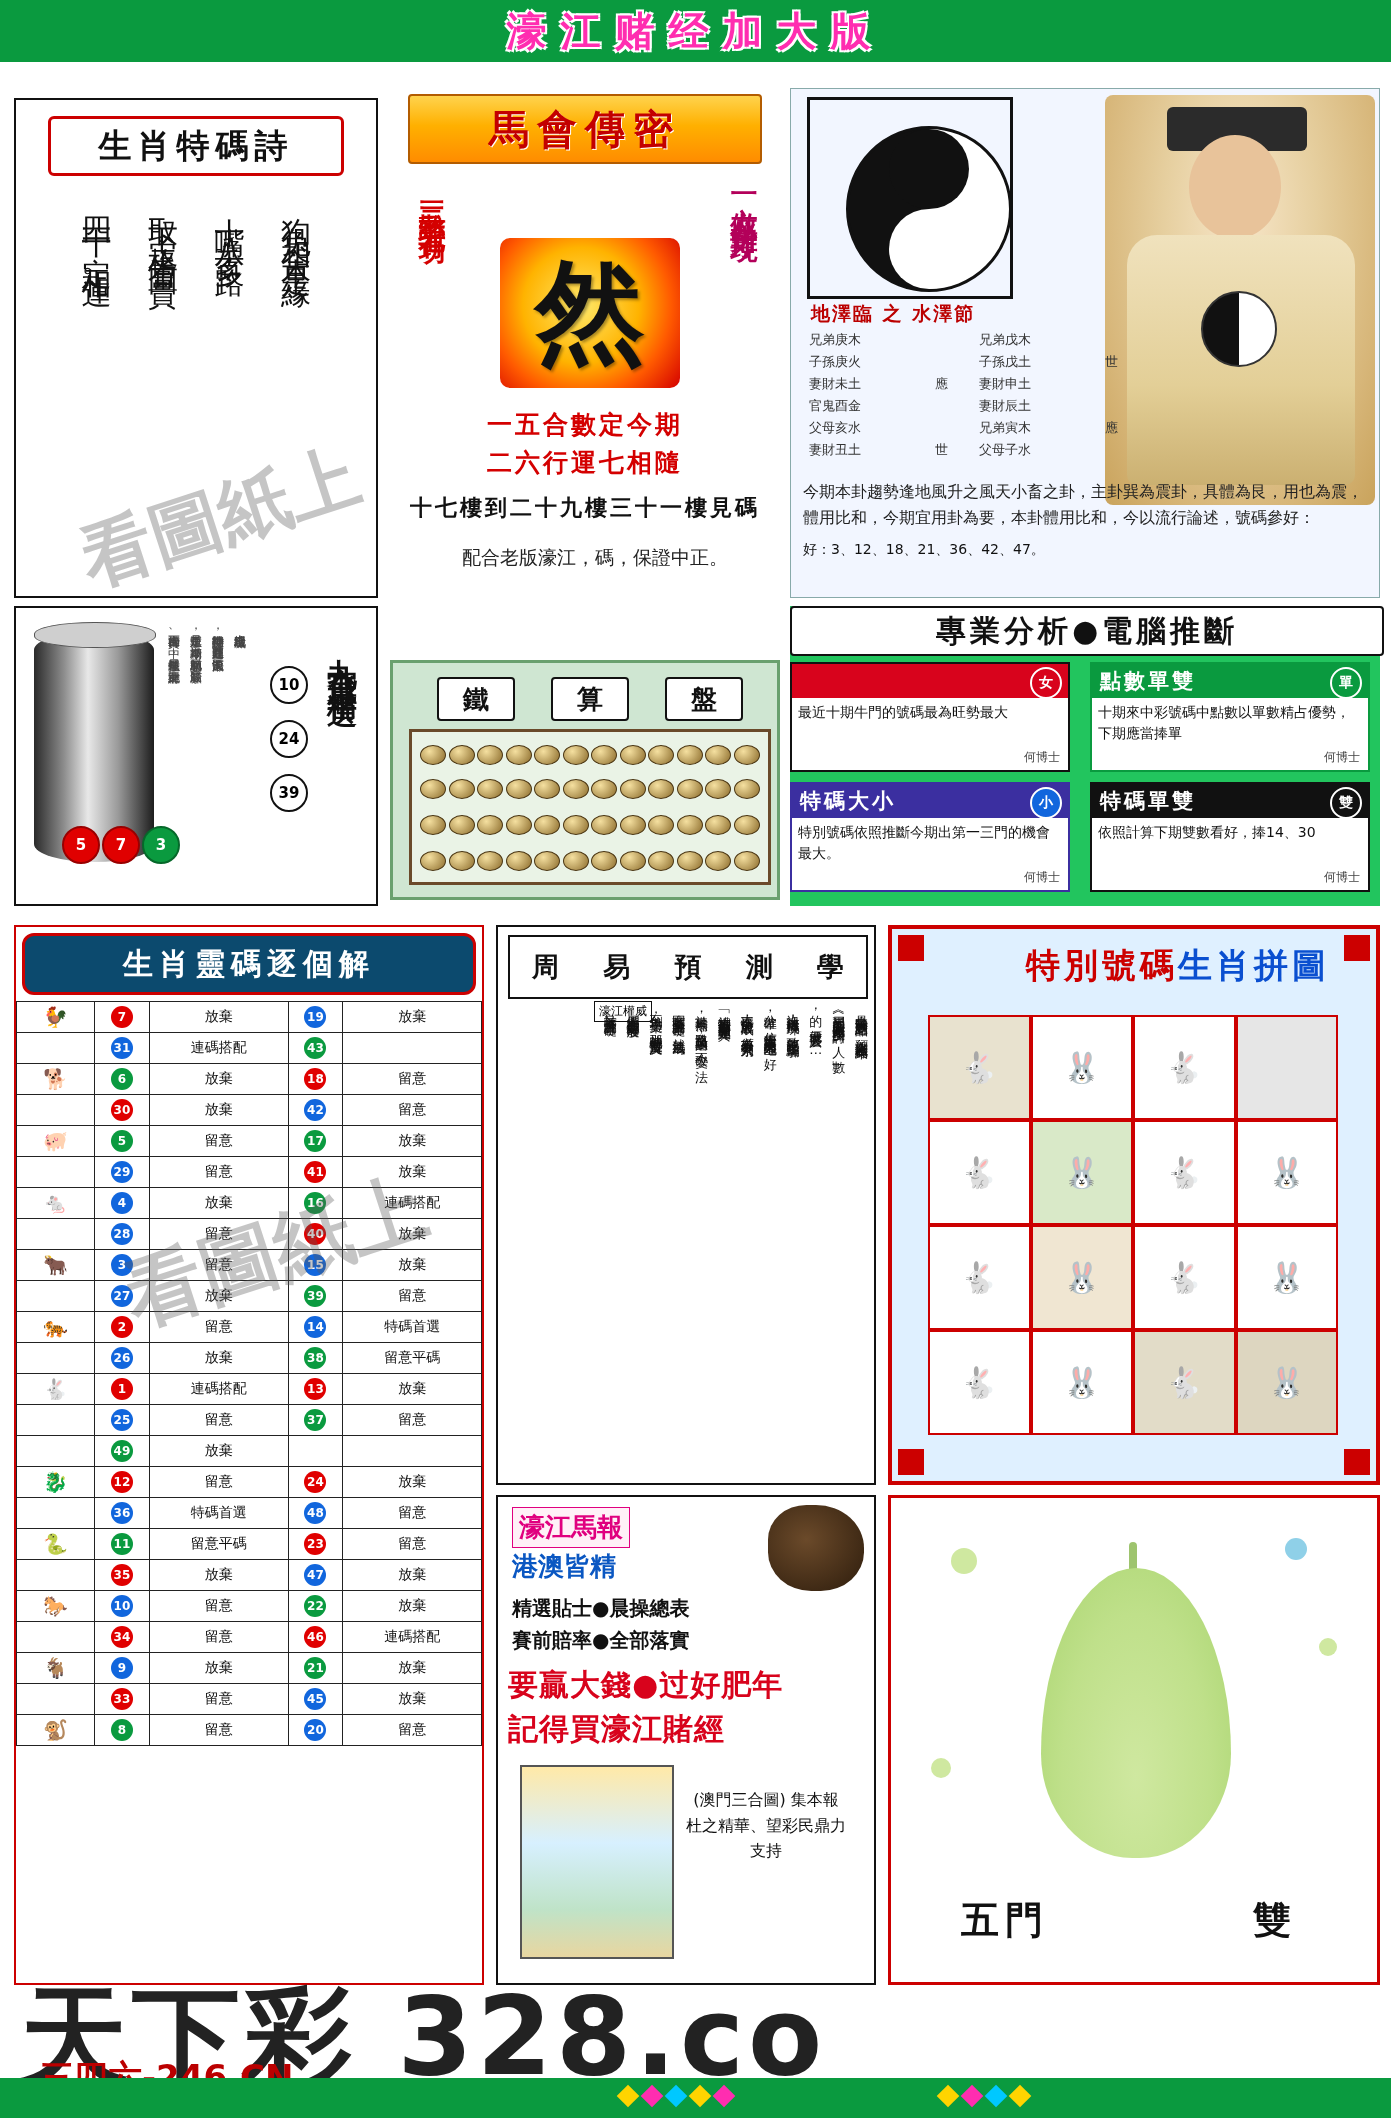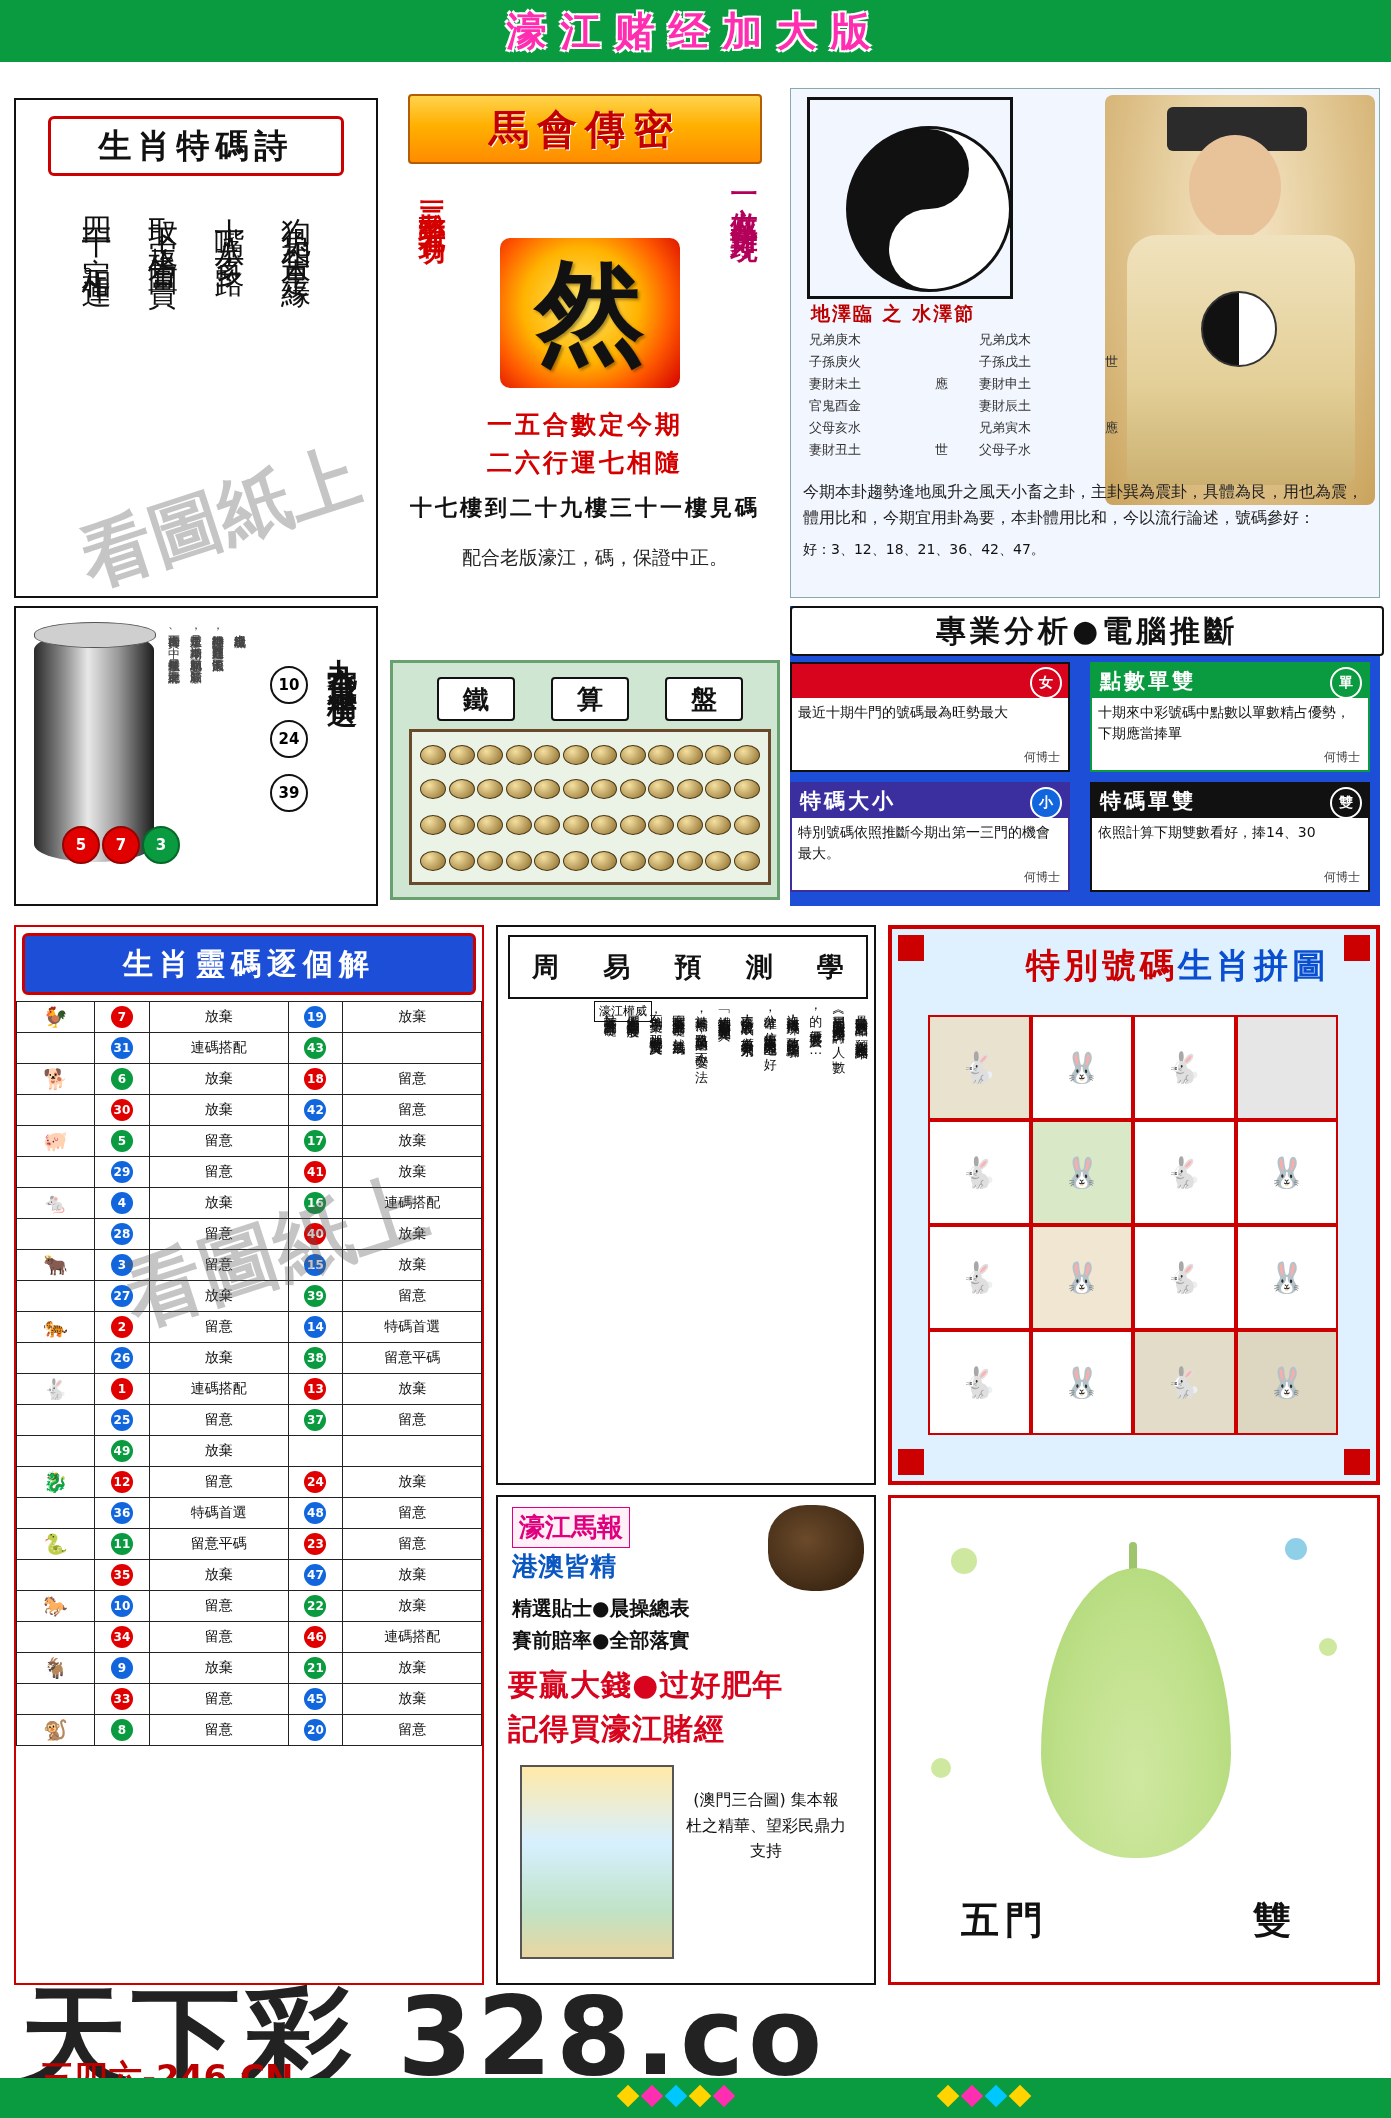--- a/index.html
+++ b/index.html
@@ -76,42 +76,42 @@
   #jiugong .cyl .top{position:absolute;left:0;top:-10px;width:120px;height:24px;border-radius:60px/12px;background:#cfcfcf;border:1px solid #555;}
   #jiugong .vtext{position:absolute;writing-mode:vertical-rl;text-orientation:upright;font-size:12px;color:#444;line-height:1.25;}
   #jiugong .title{position:absolute;right:14px;top:26px;writing-mode:vertical-rl;text-orientation:upright;
       font-size:30px;font-weight:bold;color:#111;letter-spacing:8px;}
   #jiugong .circ{position:absolute;width:34px;height:34px;border-radius:50%;border:2px solid #111;display:flex;align-items:center;justify-content:center;
       font-size:15px;font-weight:bold;background:#fff;}
   #jiugong .redc{background:#e00000;color:#fff;border-color:#900;}
   #jiugong .greenc{background:#0a9a3f;color:#fff;border-color:#06682a;}
 
   
-  #analysis{left:790px;top:606px;width:590px;height:300px;background:#1d4ed8;}
+  #analysis{left:790px;top:606px;width:590px;height:300px;background:#22c55e;}
   #analysis .hdr{position:absolute;left:0;top:0;width:590px;height:46px;border:2px solid #111;border-radius:4px;background:#fff;
       display:flex;align-items:center;justify-content:center;font-size:30px;font-weight:bold;color:#111;letter-spacing:4px;}
   .acard{position:absolute;width:280px;height:110px;border:2px solid #111;background:#fff;box-sizing:border-box;}
   .acard .ch{position:absolute;left:0;top:0;width:276px;height:34px;display:flex;align-items:center;}
   .acard .ch .lbl{font-size:21px;font-weight:bold;padding-left:8px;letter-spacing:3px;}
   .acard .ch .ball{position:absolute;right:6px;top:3px;width:28px;height:28px;border-radius:50%;display:flex;align-items:center;justify-content:center;
       font-size:14px;font-weight:bold;color:#fff;}
   .acard .body{position:absolute;left:6px;top:38px;width:262px;font-size:14px;line-height:1.5;color:#111;}
   .acard .sig{position:absolute;right:8px;bottom:4px;font-size:12px;color:#444;}
 
   
   #abacus{left:390px;top:660px;width:390px;height:240px;background:#cfe6d2;border:3px solid #6aa06f;box-sizing:border-box;}
   #abacus .lbl{position:absolute;top:14px;width:74px;height:40px;border:2px solid #111;border-radius:4px;background:#fff;
       display:flex;align-items:center;justify-content:center;font-size:26px;font-weight:bold;color:#111;}
   #abacus .frame{position:absolute;left:16px;top:66px;width:356px;height:150px;background:#eaf3e6;border:3px solid #6a4a2a;}
   #abacus .row{position:absolute;left:8px;width:340px;height:26px;display:flex;justify-content:space-between;align-items:center;}
   #abacus .bead{width:24px;height:18px;border-radius:50%;background:radial-gradient(circle at 35% 30%,#f5e0a0,#8a6a2a);border:1px solid #4a3512;}
 
   
   #zodiactable{left:14px;top:925px;width:470px;height:1060px;border:2px solid #c00;background:#fff;}
-  #zodiactable .hdr{margin:6px;height:56px;border:3px solid #c00;border-radius:6px;background:#1d4ed8;
+  #zodiactable .hdr{margin:6px;height:56px;border:3px solid #c00;border-radius:12px;background:#0c4a6e;
       display:flex;align-items:center;justify-content:center;font-size:30px;font-weight:bold;color:#fff;letter-spacing:6px;}
   #zodiactable table{width:100%;border-collapse:collapse;font-size:15px;}
   #zodiactable td{border:1px solid #222;height:28px;text-align:center;color:#111;}
   #zodiactable td.animal{width:64px;background:#fff;}
   #zodiactable td.num{width:44px;}
   #zodiactable td.txt{width:116px;font-size:14px;}
   .ball{display:inline-flex;width:22px;height:22px;border-radius:50%;align-items:center;justify-content:center;color:#fff;font-size:12px;font-weight:bold;}
   .b-red{background:#e00000;}
   .b-blue{background:#1166dd;}
   .b-green{background:#0a9a3f;}

